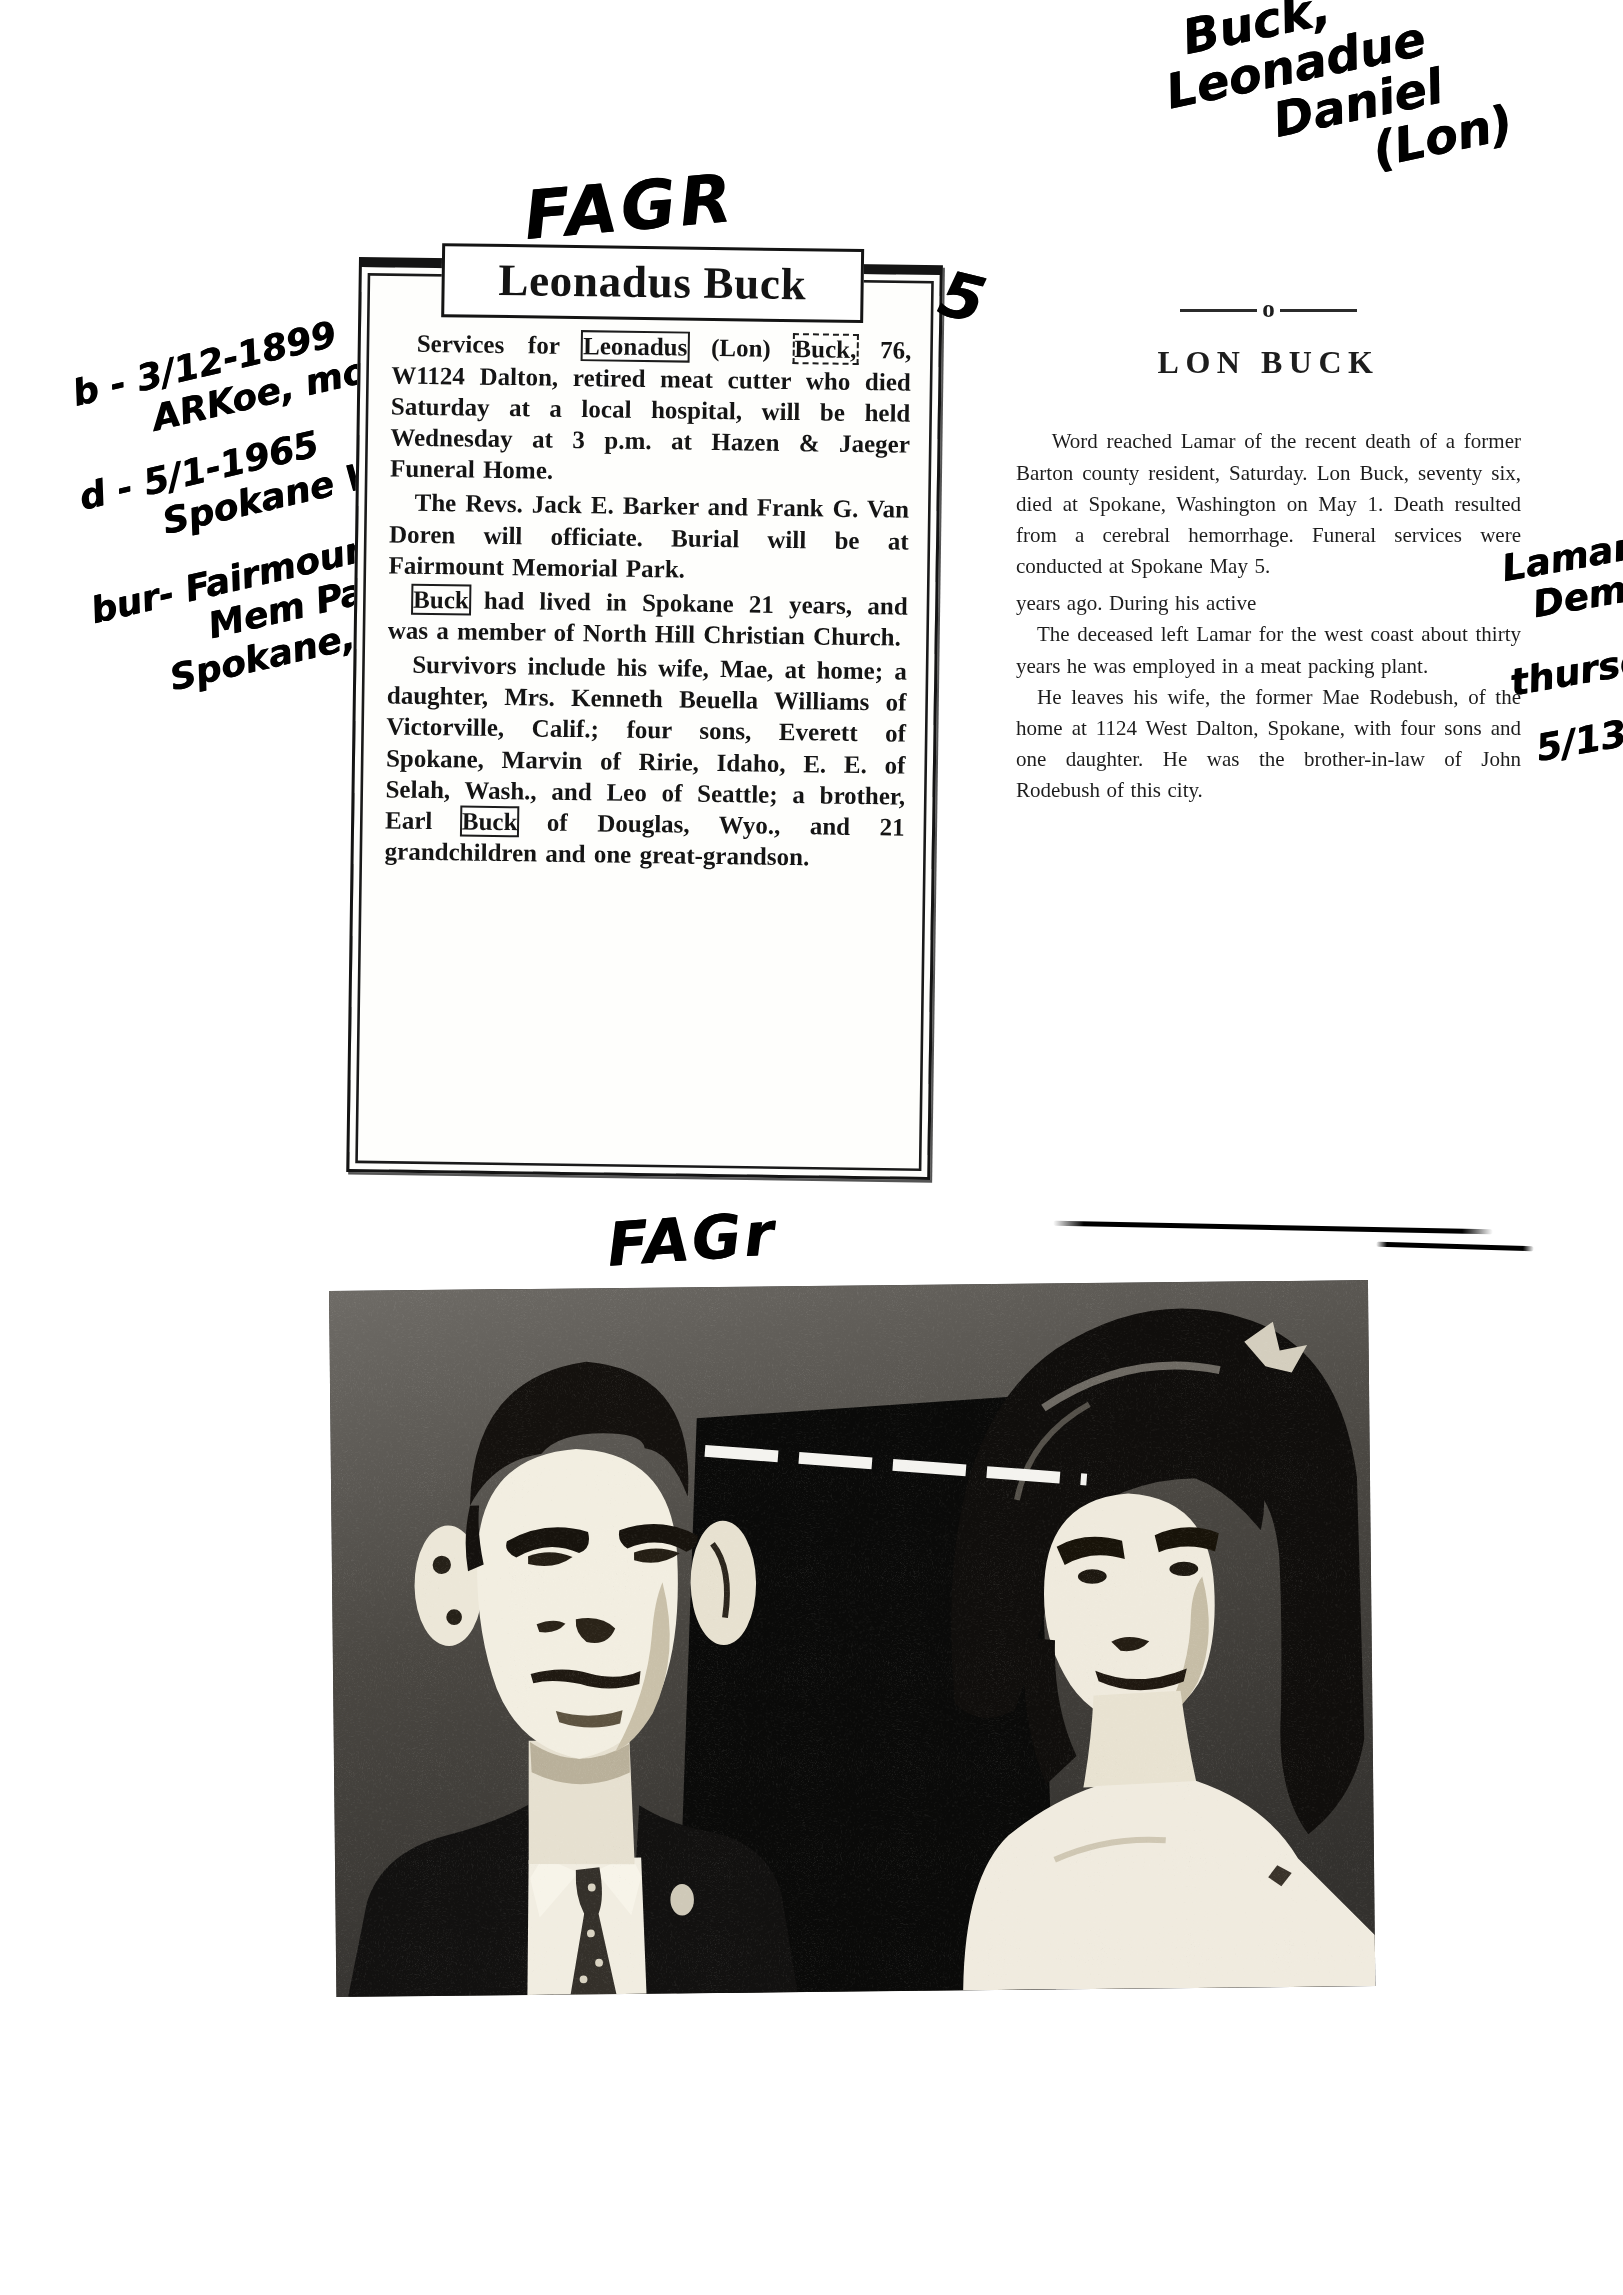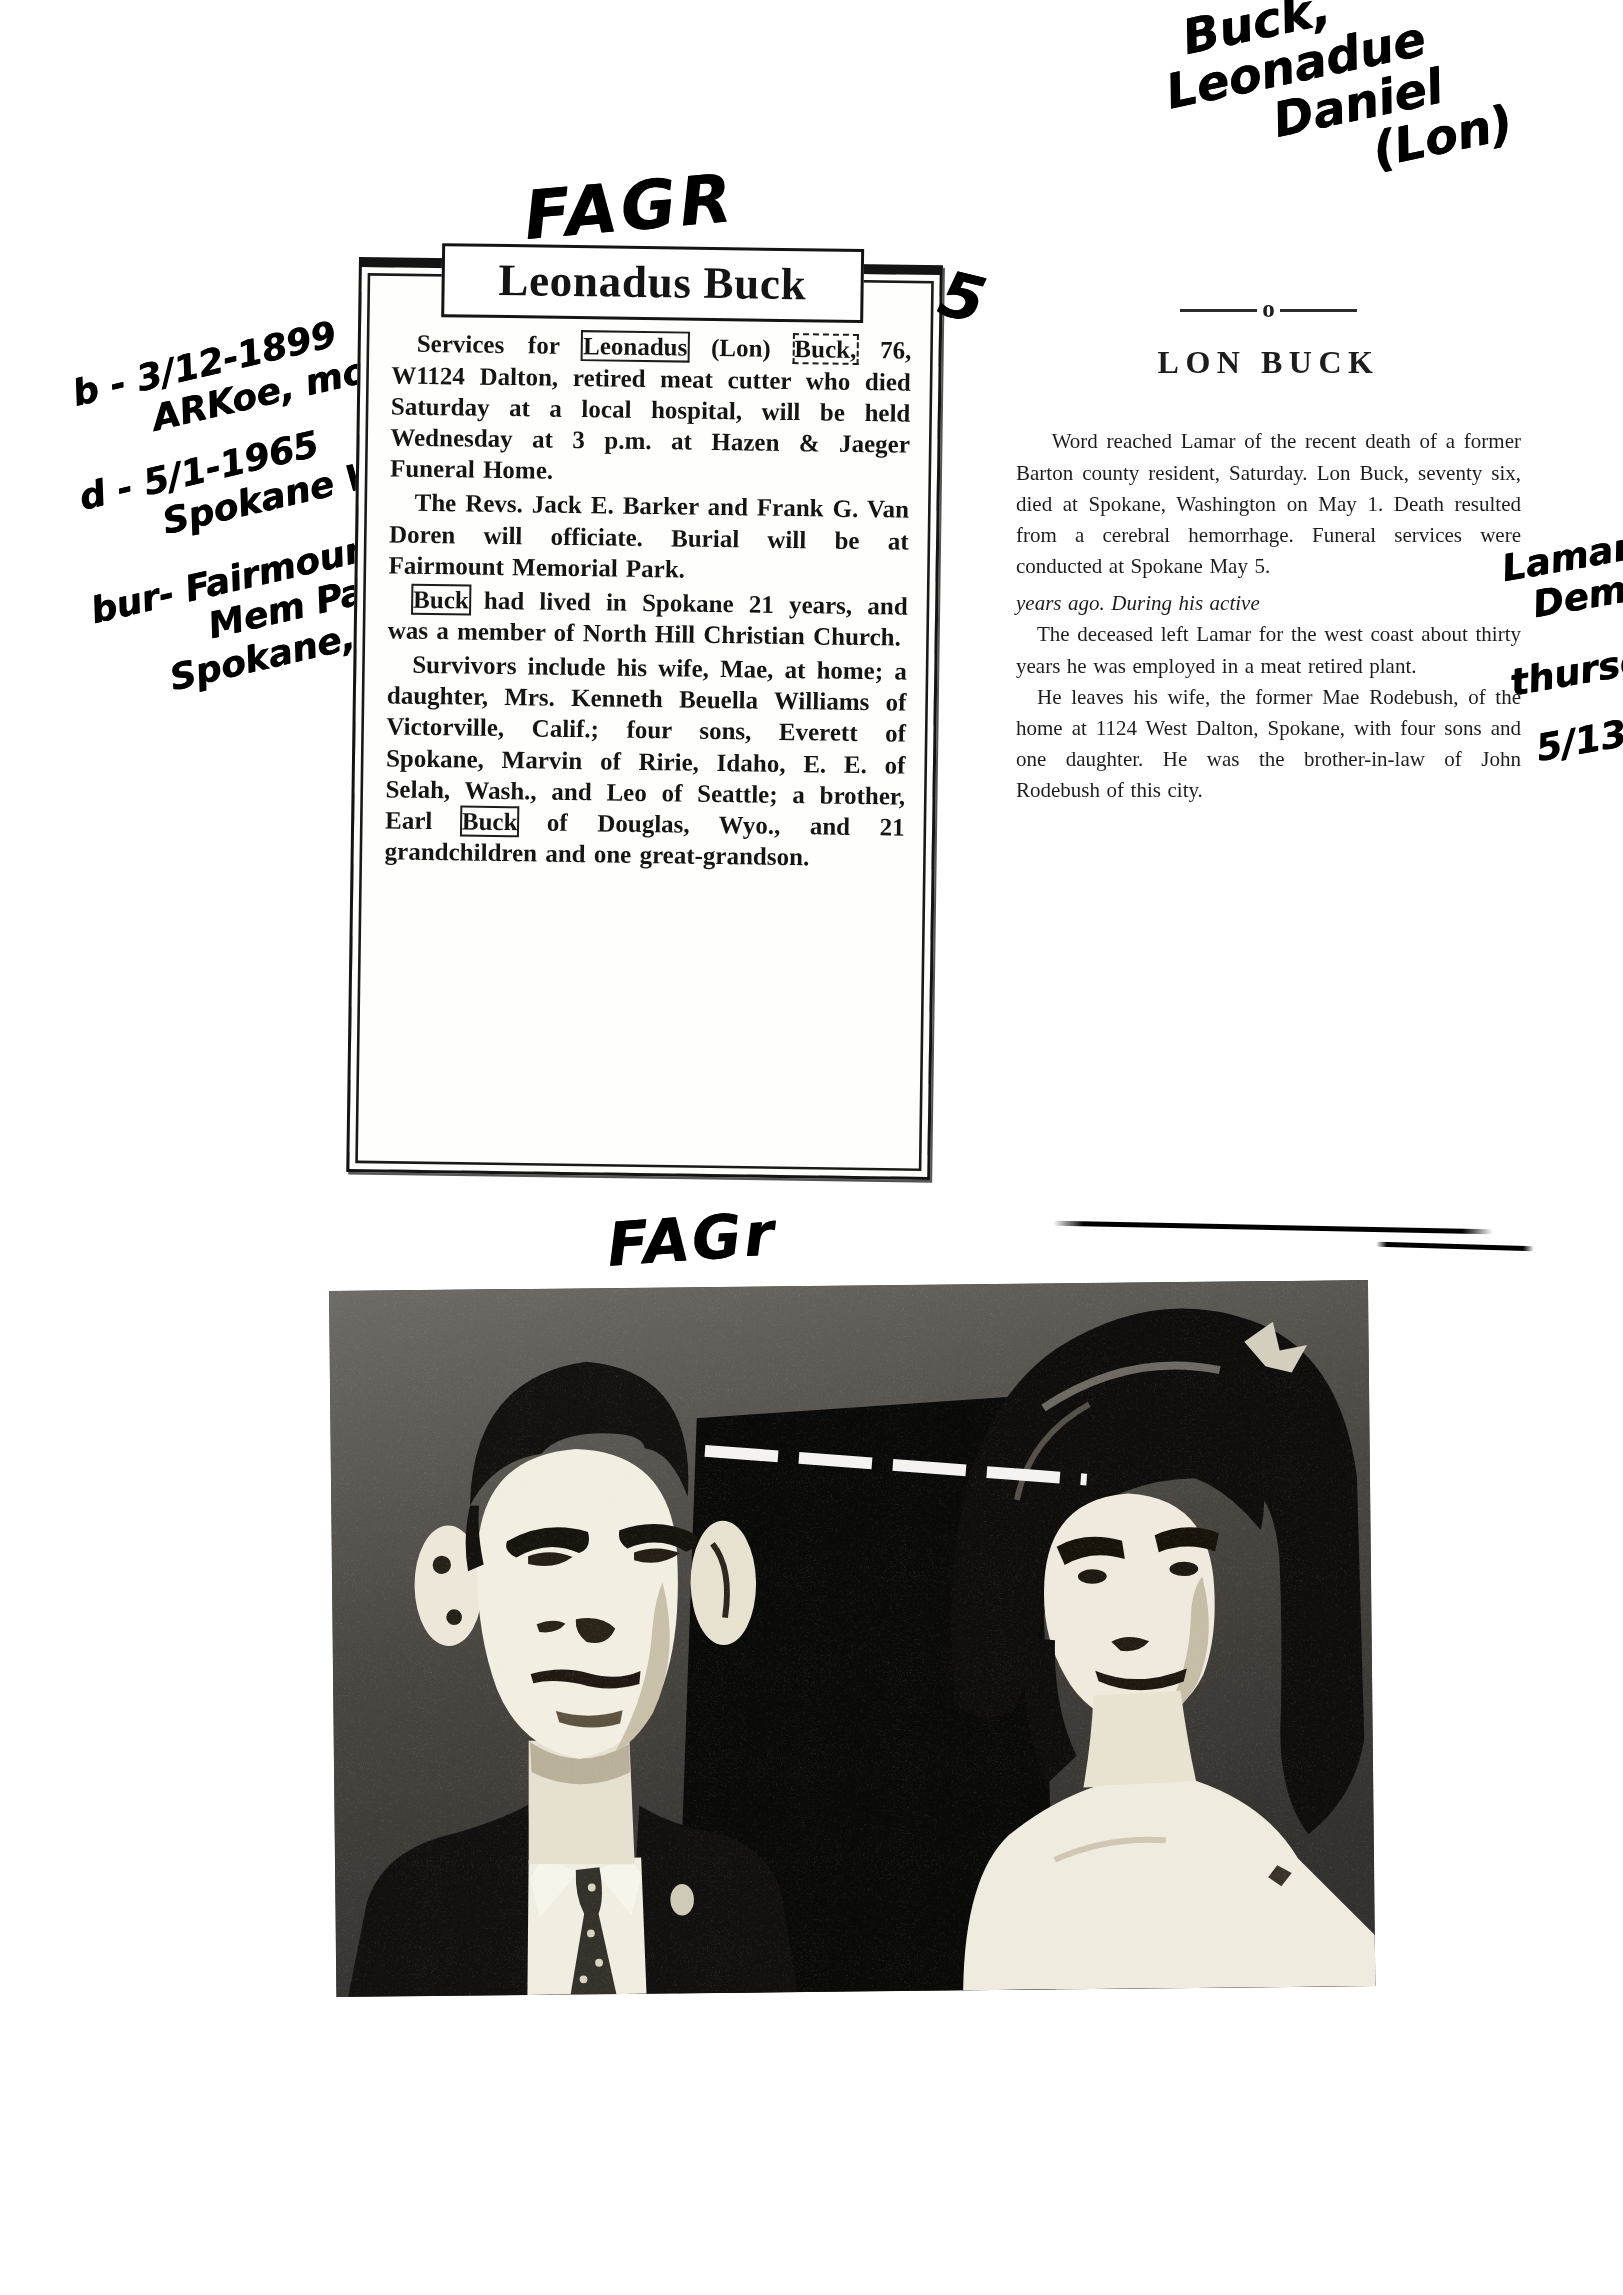--- a/index.html
+++ b/index.html
@@ -61,21 +61,21 @@
   .hl-dashed { outline-style:dashed; }
 
   
   .right-clip { position:absolute; left:1016px; top:296px; width:505px; color:#1d1d1d; }
   .divider { width:177px; margin:0 auto 19.6px; display:flex; align-items:center; }
   .divider .dash { flex:1; height:2.6px; background:#2b2b2b; }
   .divider-o { padding:0 5.2px 3.9px; font-size:25px; line-height:1; font-weight:700; }
   .rc-head { margin:0 0 45px; text-align:center; font-size:32px; font-weight:700; letter-spacing:6.5px; }
   .rc-p { margin:0; font-size:21px; line-height:1.48; text-align:justify; text-indent:1em; word-spacing:1.3px; }
   .rc-p.first  { text-indent:1.7em; }
-  .rc-p.orphan { text-indent:0; margin-top:6.5px;font-style:italic; }
+  .rc-p.orphan { text-indent:0; margin-top:6.5px; }
 
   
   .pen-line {
     position:absolute; height:5.2px; border-radius:2.6px;
     background:linear-gradient(90deg, rgba(0,0,0,0) 0%, #000 7%, #000 93%, rgba(0,0,0,0) 100%);
   }
   .pl1 { left:1053px; top:1225px; width:440px; transform:rotate(1.1deg); }
   .pl2 { left:1376px; top:1244px; width:158px; height:4.6px; transform:rotate(1.6deg); }
 
   
@@ -122,21 +122,21 @@
 
   <article class="right-clip">
     <div class="divider">
       <span class="dash"></span>
         <span class="divider-o">o</span>
         <span class="dash"></span>
     </div>
     <h2 class="rc-head">LON BUCK</h2>
     <p class="rc-p first">Word reached Lamar of the recent death of a former Barton county resident, Saturday. Lon Buck, seventy six, died at Spokane, Washington on May 1. Death resulted from a cerebral hemorrhage. Funeral services were conducted at Spokane May 5.</p>
     <p class="rc-p orphan">years ago. During his active</p>
-    <p class="rc-p">The deceased left Lamar for the west coast about thirty years he was employed in a meat retired plant.</p>
+    <p class="rc-p">The deceased left Lamar for the west coast about thirty years he was employed in a meat packing plant.</p>
     <p class="rc-p">He leaves his wife, the former Mae Rodebush, of the home at 1124 West Dalton, Spokane, with four sons and one daughter. He was the brother-in-law of John Rodebush of this city.</p>
   </article>
 
   <div class="pen-line pl1"></div>
   <div class="pen-line pl2"></div>
 
   <div class="hand source">
     <div class="s-0">Lamar</div>
     <div class="s-1">Democrat</div>
     <div class="s-2">thursday</div>

